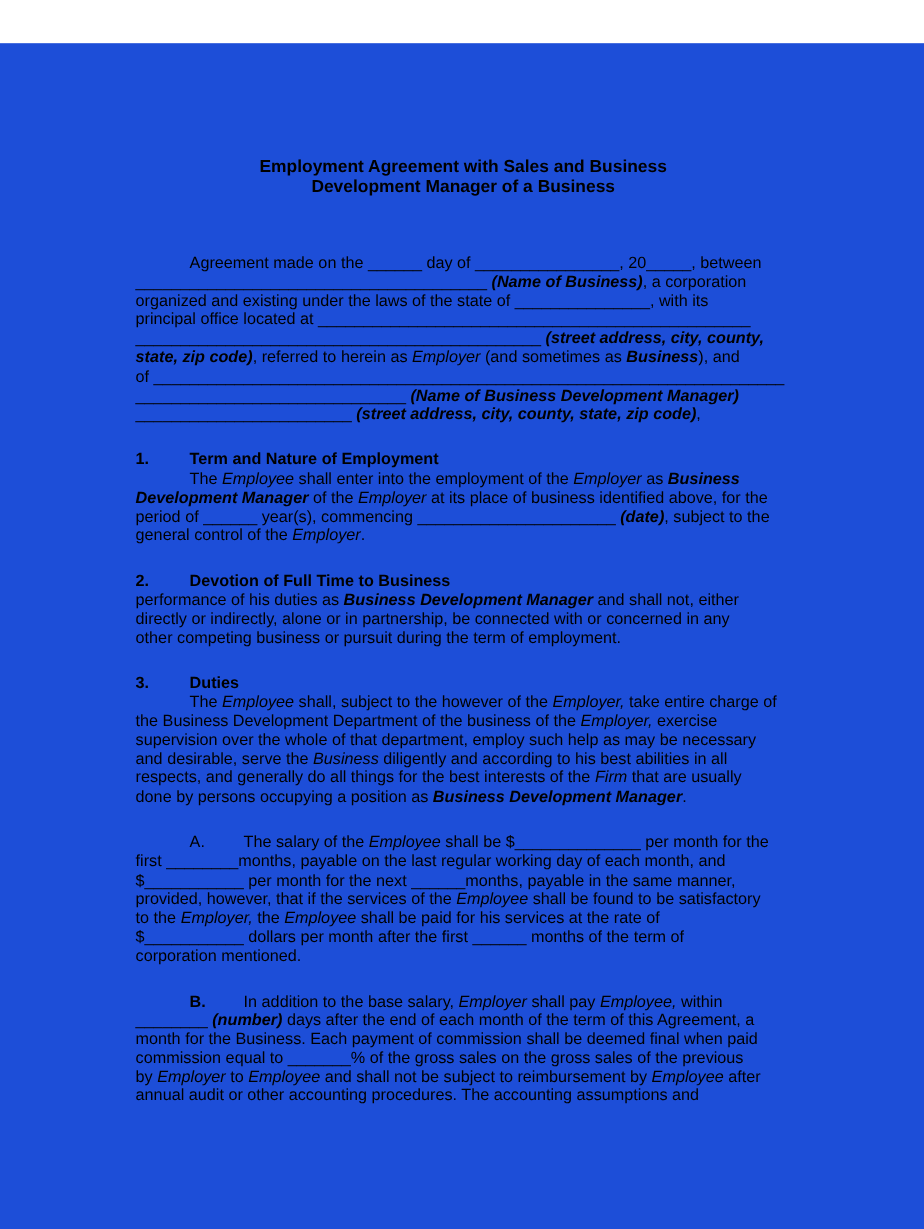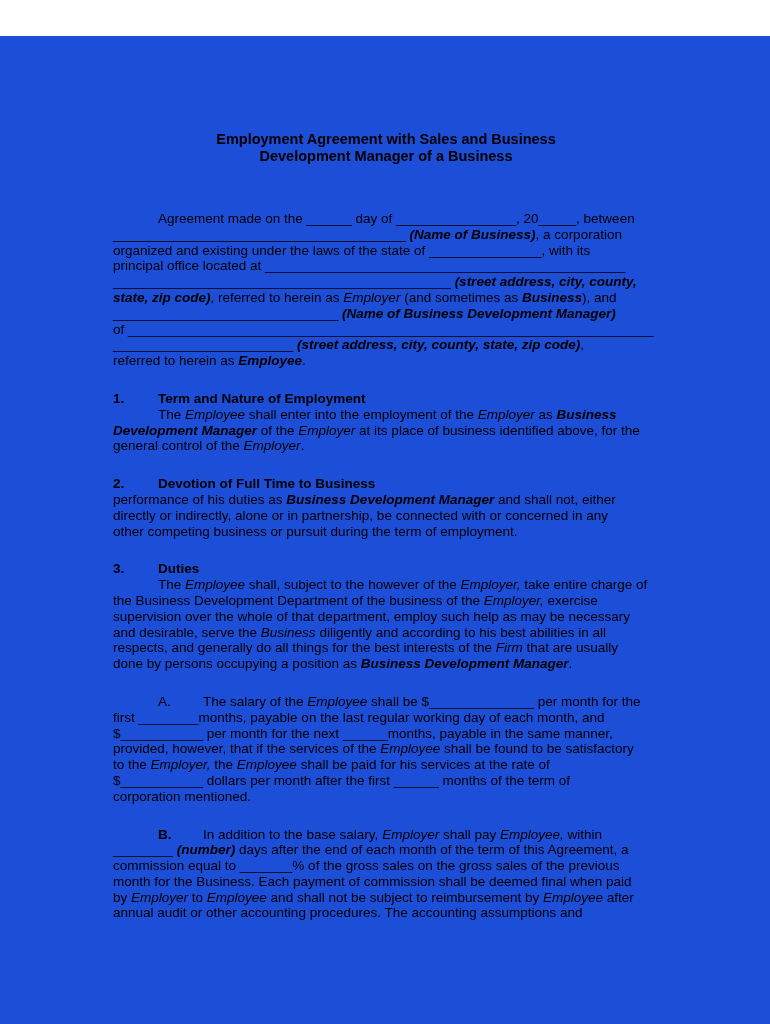--- a/index.html
+++ b/index.html
@@ -45,29 +45,29 @@
         <div class="line"><span class="bd">Employment Agreement with Sales and Business</span></div>
         <div class="line"><span class="bd">Development Manager of a Business</span></div>
       </div>
       <div class="block para">
         <div class="line"><span class="tab" style="width: 45px;"></span><span>Agreement made on the ______ day of ________________, 20_____, between</span></div>
         <div class="line"><span>_______________________________________ </span><span class="bibd">(Name of Business)</span><span>, a corporation</span></div>
         <div class="line"><span>organized and existing under the laws of the state of _______________, with its</span></div>
         <div class="line"><span>principal office located at ________________________________________________</span></div>
         <div class="line"><span>_____________________________________________ </span><span class="bibd">(street address, city, county,</span></div>
         <div class="line"><span class="bibd">state, zip code)</span><span>, referred to herein as </span><span class="it">Employer</span><span> (and sometimes as </span><span class="bibd">Business</span><span>), and</span></div>
+        <div class="line"><span>of ______________________________________________________________________</span></div>
         <div class="line"><span>______________________________ </span><span class="bibd">(Name of Business Development Manager)</span></div>
-        <div class="line"><span>of ______________________________________________________________________</span></div>
         <div class="line"><span>________________________ </span><span class="bibd">(street address, city, county, state, zip code)</span><span>,</span></div>
-        <div class="line"><span>referred to herein as </span><span class="bibd">Employee</span><span>.</span></div>
       </div>
       <div class="block para">
         <div class="line"><span class="bd tab" style="width: 45px;">1.</span><span class="bd">Term and Nature of Employment</span></div>
         <div class="line"><span class="tab" style="width: 45px;"></span><span>The </span><span class="it">Employee</span><span> shall enter into the employment of the </span><span class="it">Employer</span><span> as </span><span class="bibd">Business</span></div>
         <div class="line"><span class="bibd">Development Manager</span><span> of the </span><span class="it">Employer</span><span> at its place of business identified above, for the</span></div>
+        <div class="line"><span>period of ______ year(s), commencing ______________________ </span><span class="bibd">(date)</span><span>, subject to the</span></div>
         <div class="line"><span>general control of the </span><span class="it">Employer</span><span>.</span></div>
       </div>
       <div class="block para">
         <div class="line"><span class="bd tab" style="width: 45px;">2.</span><span class="bd">Devotion of Full Time to Business</span></div>
         <div class="line"><span>performance of his duties as </span><span class="bibd">Business Development Manager</span><span> and shall not, either</span></div>
         <div class="line"><span>directly or indirectly, alone or in partnership, be connected with or concerned in any</span></div>
         <div class="line"><span>other competing business or pursuit during the term of employment.</span></div>
       </div>
       <div class="block para">
         <div class="line"><span class="bd tab" style="width: 45px;">3.</span><span class="bd">Duties</span></div>
@@ -83,19 +83,19 @@
         <div class="line"><span>first ________months, payable on the last regular working day of each month, and</span></div>
         <div class="line"><span>$___________ per month for the next ______months, payable in the same manner,</span></div>
         <div class="line"><span>provided, however, that if the services of the </span><span class="it">Employee</span><span> shall be found to be satisfactory</span></div>
         <div class="line"><span>to the </span><span class="it">Employer,</span><span> the </span><span class="it">Employee</span><span> shall be paid for his services at the rate of</span></div>
         <div class="line"><span>$___________ dollars per month after the first ______ months of the term of</span></div>
         <div class="line"><span>corporation mentioned.</span></div>
       </div>
       <div class="block para">
         <div class="line"><span class="tab" style="width: 45px;"></span><span class="bd tab" style="width: 45px;">B.</span><span>In addition to the base salary, </span><span class="it">Employer</span><span> shall pay </span><span class="it">Employee,</span><span> within</span></div>
         <div class="line"><span>________ </span><span class="bibd">(number)</span><span> days after the end of each month of the term of this Agreement, a</span></div>
+        <div class="line"><span>month for the Business. Each payment of commission shall be deemed final when paid</span></div>
         <div class="line"><span>commission equal to _______% of the gross sales on the gross sales of the previous</span></div>
-        <div class="line"><span>month for the Business. Each payment of commission shall be deemed final when paid</span></div>
         <div class="line"><span>by </span><span class="it">Employer</span><span> to </span><span class="it">Employee</span><span> and shall not be subject to reimbursement by </span><span class="it">Employee</span><span> after</span></div>
         <div class="line"><span>annual audit or other accounting procedures. The accounting assumptions and</span></div>
       </div>
     </div>
 </div>
 
 </body></html>

